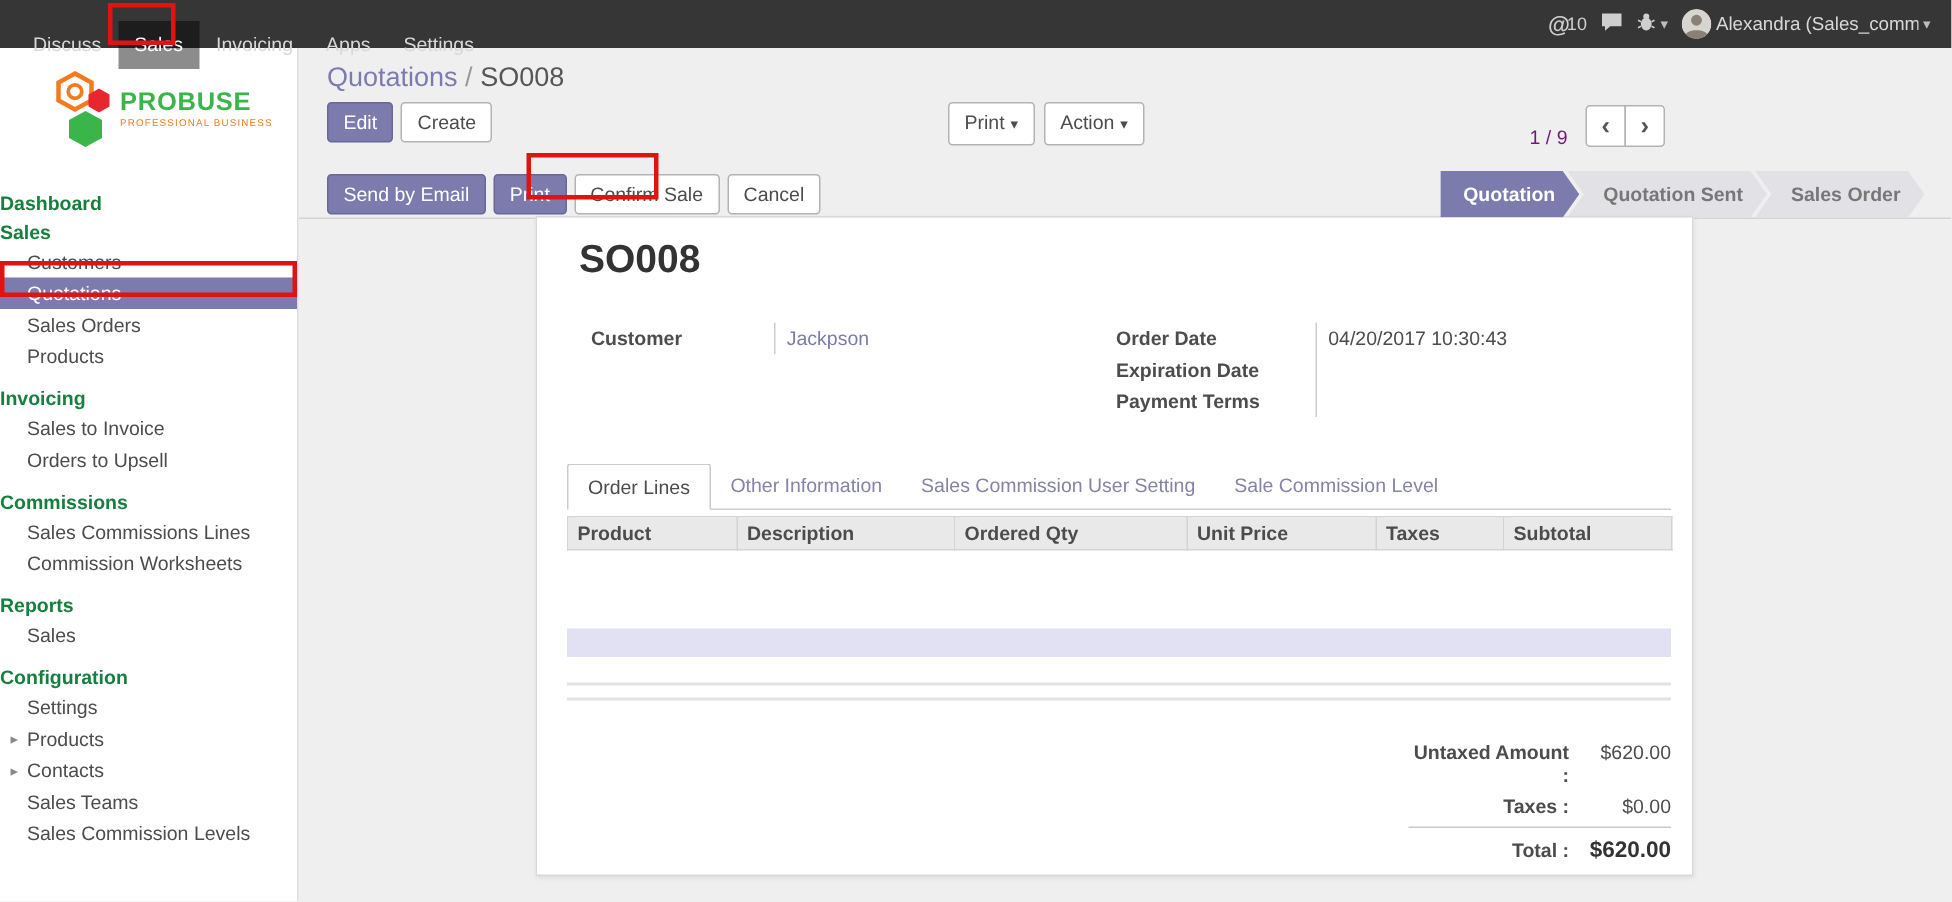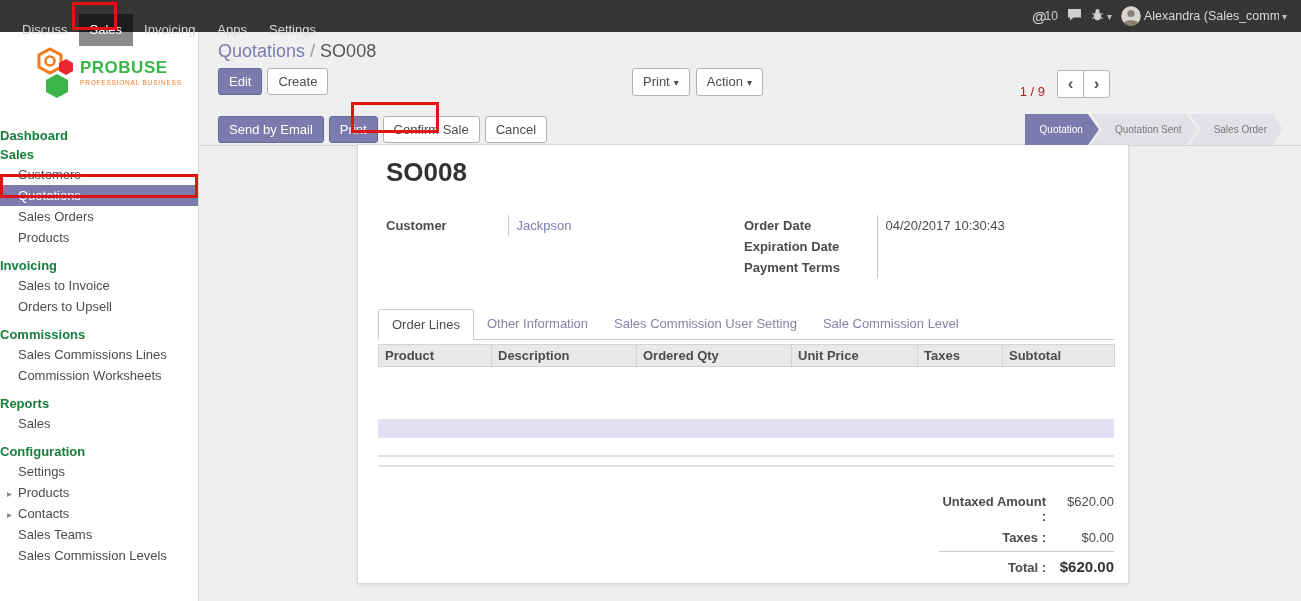--- a/index.html
+++ b/index.html
@@ -53,56 +53,57 @@
     font-size: 13px; padding: 4px 10px; border-radius: 3px;
     border: 1px solid #b3b3b3; background: #fff; color: #4c4c4c; cursor: pointer;
     white-space: nowrap; line-height: 17px;
   }
   .btn.primary { background: #7c7bad; border-color: #686896; color: #fff; }
   .caret { font-size: 10px; margin-left: 4px; color: inherit; }
 
   .cp-buttons { position: absolute; left: 19px; top: 36px; display: flex; gap: 5px; }
   .cp-center { position: absolute; left: 433px; top: 36px; display: flex; gap: 6px; }
   .cp-pager { position: absolute; right: 17px; top: 36px; display: flex; align-items: center; gap: 12px; }
-  .pager-value { font-size: 13px; color: #b91c1c; margin-top: 16px; }
+  .pager-value { font-size: 13px; color: #701a75; margin-top: 16px; }
   .pager-btns { display: flex; }
   .pager-btn {
     width: 27px; height: 28px; border: 1px solid #b3b3b3; background: #fff;
     display: flex; align-items: center; justify-content: center;
     font-size: 17px; font-weight: bold; color: #555; cursor: pointer;
   }
   .pager-btn.prev { border-radius: 3px 0 0 3px; }
   .pager-btn.next { border-radius: 0 3px 3px 0; margin-left: -1px; }
 
   .statusbar-row {
     position: absolute; left: 0; top: 82px; width: 1102px; height: 32px;
     border-bottom: 1px solid #d4d4d4; background: #efeff0;
   }
   .sb-buttons { position: absolute; left: 19px; top: 2px; display: flex; gap: 5px; }
   .steps { position: absolute; right: 18px; top: 0; height: 31px; display: flex; }
   .step {
-    height: 31px; line-height: 31px; font-size: 10px; color: #777;
+    height: 31px; line-height: 31px; font-size: 13px; color: #777;
     background: #e2e2e6; padding: 0 16px 0 24px; margin-left: -8px; cursor: pointer;
     clip-path: polygon(0 0, calc(100% - 11px) 0, 100% 50%, calc(100% - 11px) 100%, 0 100%, 11px 50%);
+    font-weight: bold;
   }
   .step.first {
     clip-path: polygon(0 0, calc(100% - 11px) 0, 100% 50%, calc(100% - 11px) 100%, 0 100%);
     padding-left: 15px; margin-left: 0; z-index: 2;
   }
   .step.active { background: #7c7bad; color: #fff; }
 
   
   .sheet {
     position: absolute; left: 158px; top: 112px; width: 772px; height: 440px;
     background: #fff; border: 1px solid #d8d8d8; box-shadow: 0 1px 3px rgba(0,0,0,0.08);
   }
   .sheet-title { position: absolute; left: 28px; top: 12px; font-size: 26px; font-weight: bold; color: #333; }
 
   .fgroup { position: absolute; top: 70px; border-collapse: collapse; font-size: 13px; }
-  .fgroup.left { left: 28px; }
+  .fgroup.left { left: 36px; }
   .fgroup.right { left: 386px; }
   .f-label { font-weight: bold; color: #4c4c4c; padding: 3px 8px 3px 0; vertical-align: top; }
   .fgroup.left .f-label { width: 122px; }
   .fgroup.right .f-label { width: 133px; }
   .f-value { border-left: 1px solid #ccc; padding: 3px 0 3px 8px; color: #4c4c4c; }
   .fgroup.left .f-value { min-width: 150px; }
   .fgroup.right .f-value { min-width: 225px; }
   .f-value.link { color: #7c7bad; cursor: pointer; }
   .f-value.empty { height: 21px; }
 

